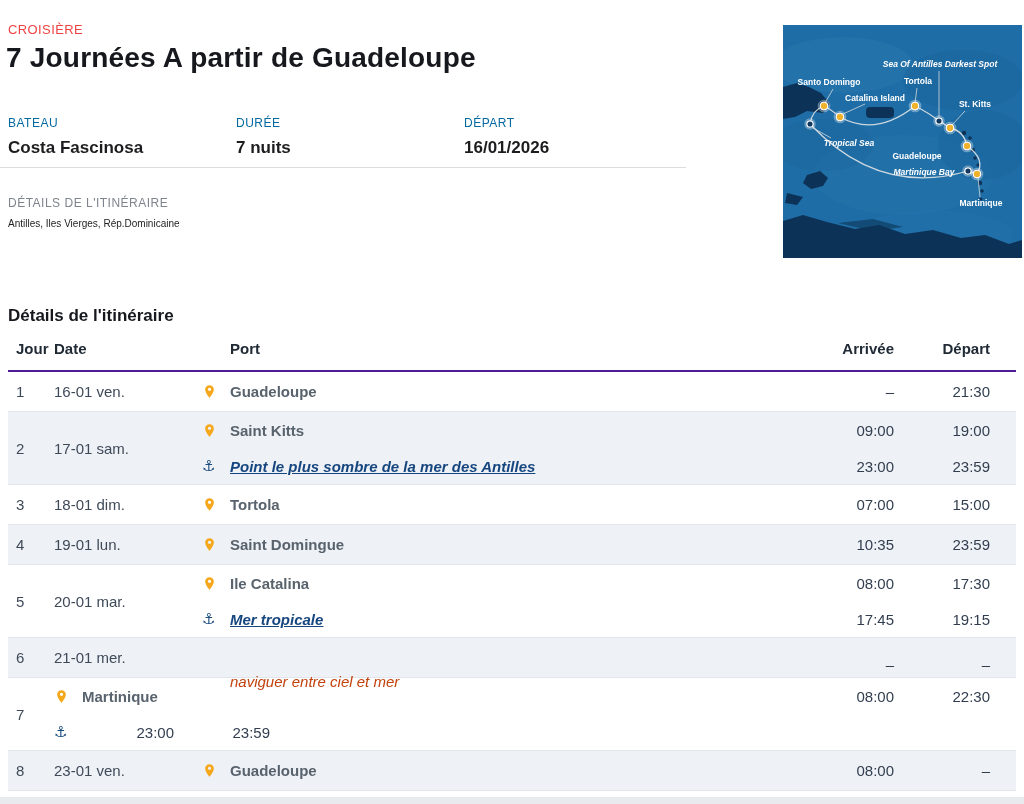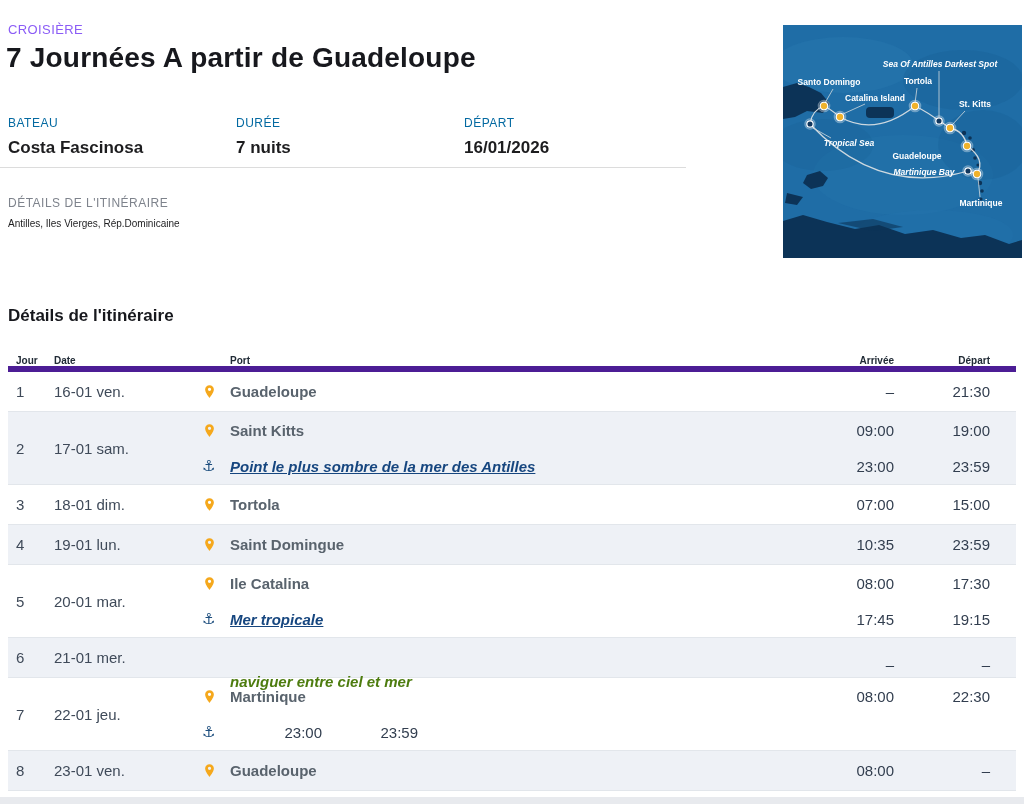--- a/index.html
+++ b/index.html
@@ -1,53 +1,53 @@
 <!DOCTYPE html>
 <html><head>
 <meta charset="utf-8">
 <style>
   html,body{margin:0;padding:0;background:#ffffff;}
   body{width:1024px;height:804px;position:relative;overflow:hidden;
        font-family:"Liberation Sans","DejaVu Sans",sans-serif;color:#1d1d1f;}
   .abs{position:absolute;}
 
   
-  .eyebrow{top:22px;left:8px;font-size:13px;color:#8b5cf6;letter-spacing:.4px;}
+  .eyebrow{top:22px;left:8px;font-size:13px;color:#ef4444;letter-spacing:.4px;}
   .page-title{top:42px;left:6px;font-size:28px;font-weight:700;color:#17181d;letter-spacing:.2px;}
   .facts{top:116px;left:8px;width:700px;display:flex;}
   .fact{width:228px;}
   .fact .lbl{font-size:12px;color:#0369a1;letter-spacing:.5px;margin-bottom:8px;}
   .fact .val{font-size:17px;font-weight:700;color:#1d1d1f;}
   .hdr-divider{top:167px;left:0;width:686px;height:1px;background:#dcdcdc;}
   .itin-lbl{top:196px;left:8px;font-size:12px;color:#7e838c;letter-spacing:.5px;}
   .itin-val{top:218px;left:8px;font-size:10px;color:#1d1d1f;font-weight:500;}
 
   
   .map-wrap{top:25px;left:783px;width:239px;height:203px;}
 
   
   .table-wrap{top:300px;left:0;width:1024px;}
   .tbl-heading{font-size:17px;font-weight:700;color:#17181d;margin:6px 0 14px 8px;}
   .tbl{margin:0 8px;width:1008px;}
-  .t-head{display:flex;align-items:flex-end;height:32px;border-bottom:6px solid #4c1d95;
-          padding-right:26px;box-sizing:border-box;font-size:10px;font-weight:600;color:#212b36;}
+  .t-head{display:flex;align-items:flex-start;height:32px;border-bottom:2px solid #4c1d95;
+          padding-right:26px;box-sizing:border-box;font-size:15px;font-weight:600;color:#212b36;}
   .c-day{width:46px;padding-left:8px;box-sizing:border-box;}
   .c-date{width:148px;}
   .c-stops{flex:1;display:flex;flex-direction:column;}
   .c-port-head{flex:1;padding-left:28px;}
   .c-arr{width:92px;text-align:right;}
   .c-dep{width:96px;text-align:right;}
   .t-row{display:flex;align-items:stretch;border-bottom:1px solid #e2e6eb;
          padding-right:26px;box-sizing:border-box;font-size:15px;color:#3f4a59;}
   .t-row.light{background:#eef1f6;}
   .t-row .c-day,.t-row .c-date{display:flex;align-items:center;}
   .stop-line{flex:1;display:flex;align-items:center;}
   .ic-cell{width:28px;display:flex;align-items:center;}
   .stop-name{flex:1;font-weight:600;color:#59636d;}
-  .stop-name.sea{font-weight:700;font-style:italic;color:#4d7c0f;margin-top:35px;}
+  .stop-name.sea{font-weight:400;font-style:italic;color:#c2410c;margin-top:35px;}
   .stop-link{flex:1;}
   .stop-link a{font-weight:700;font-style:italic;color:#16467f;text-decoration:underline;font-size:15px;margin-top:29px;}
   .tm{color:#323e4f;}
   .anchor-glyph{font-family:"DejaVu Sans",sans-serif;color:#1d4e7e;font-size:15px;line-height:1;}
   .bottom-strip{left:0;top:797px;width:1024px;height:7px;background:#e8eaee;}
 </style>
 </head>
 <body>
 
 <div class="abs eyebrow">CROISIÈRE</div>
@@ -259,21 +259,20 @@
             <div class="stop-line">
               <div class="ic-cell"></div>
               <div class="stop-name sea">naviguer entre ciel et mer</div>
               <div class="c-arr tm">–</div>
               <div class="c-dep tm">–</div>
             </div>
           </div>
         </div>
         <div class="t-row" style="height: 73px;">
           <div class="c-day">7</div>
-          <div class="c-date">22-01 jeu.</div>
           <div class="c-stops">
             <div class="stop-line">
               <div class="ic-cell">
                 <svg width="15" height="15" viewBox="0 0 24 24">
                   <path fill-rule="evenodd" fill="#f5a81c" d="M12 2C8.1 2 5 5.1 5 8.6 5 13.8 12 22 12 22s7-8.2 7-13.4C19 5.1 15.9 2 12 2zm0 9.1a2.6 2.6 0 1 1 0-5.2 2.6 2.6 0 0 1 0 5.2z"></path>
                 </svg>
               </div>
               <div class="stop-name">Martinique</div>
               <div class="c-arr tm">08:00</div>
               <div class="c-dep tm">22:30</div>

